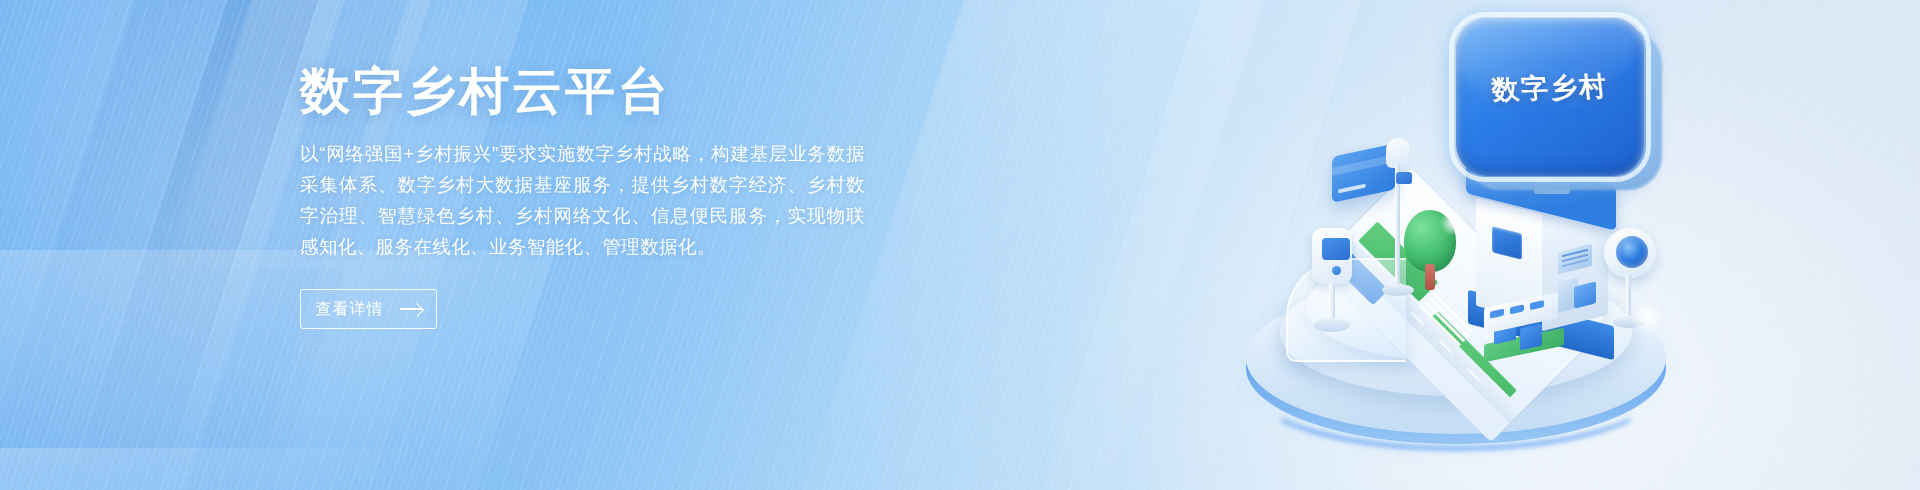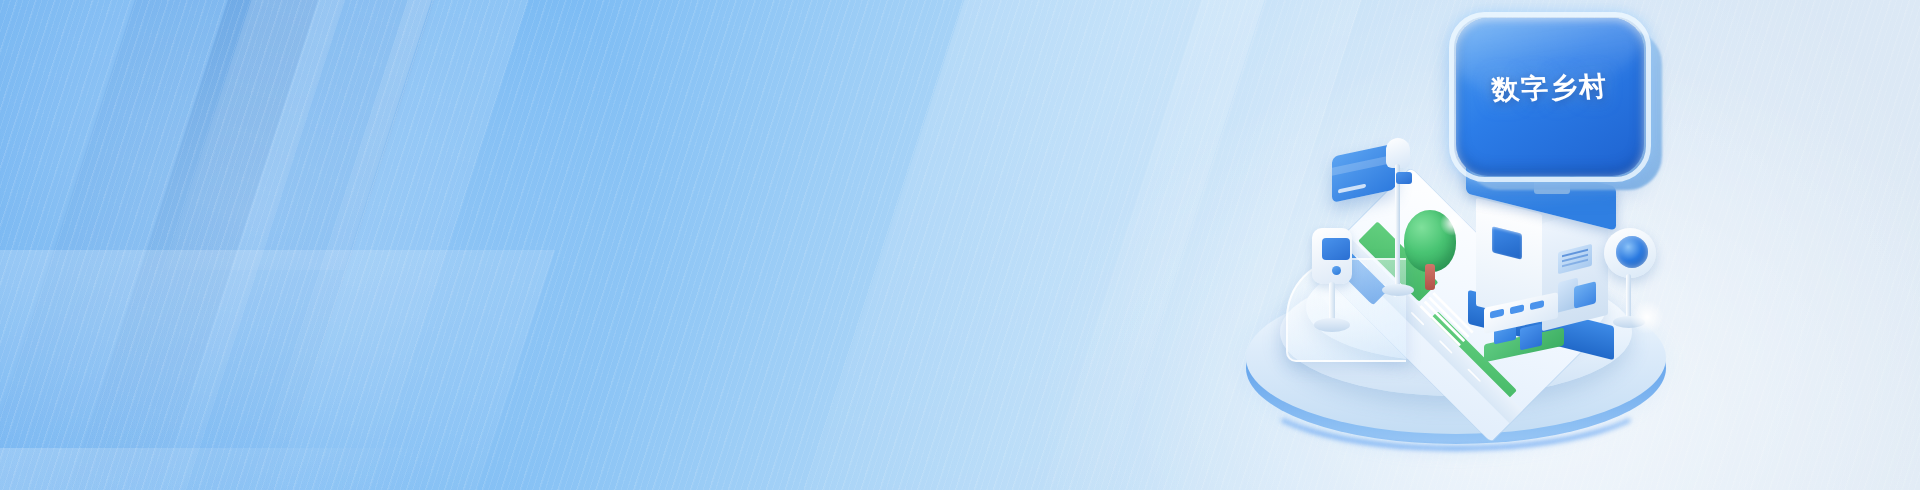--- a/index.html
+++ b/index.html
@@ -550,20 +550,30 @@
   <div class="facet facet-3"></div>
   <div class="facet facet-5"></div>
   <div class="facet facet-4"></div>
   <div class="facet facet-6"></div>
   <div class="facet facet-7"></div>
 
   <div class="stripes"></div>
   <div class="stripes-2"></div>
   <div class="band-bl"></div>
 
+  <div class="content">
+    <h1 class="headline">数字乡村云平台</h1>
+
+    <p class="description">以“网络强国+乡村振兴”要求实施数字乡村战略，构建基层业务数据采集体系、数字乡村大数据基座服务，提供乡村数字经济、乡村数字治理、智慧绿色乡村、乡村网络文化、信息便民服务，实现物联感知化、服务在线化、业务智能化、管理数据化。</p>
+
+    <div class="cta">
+      <span>查看详情</span>
+      <span class="arrow"></span>
+    </div>
+  </div>
 
   <div class="scene">
 
     <div class="podium-glow"></div>
     <div class="disc disc-outer-ring"></div>
     <div class="disc disc-outer-top"></div>
     <div class="disc disc-mid"></div>
     <div class="disc disc-inner"></div>
     <div class="disc disc-top"></div>
     <div class="rim-light"></div>

